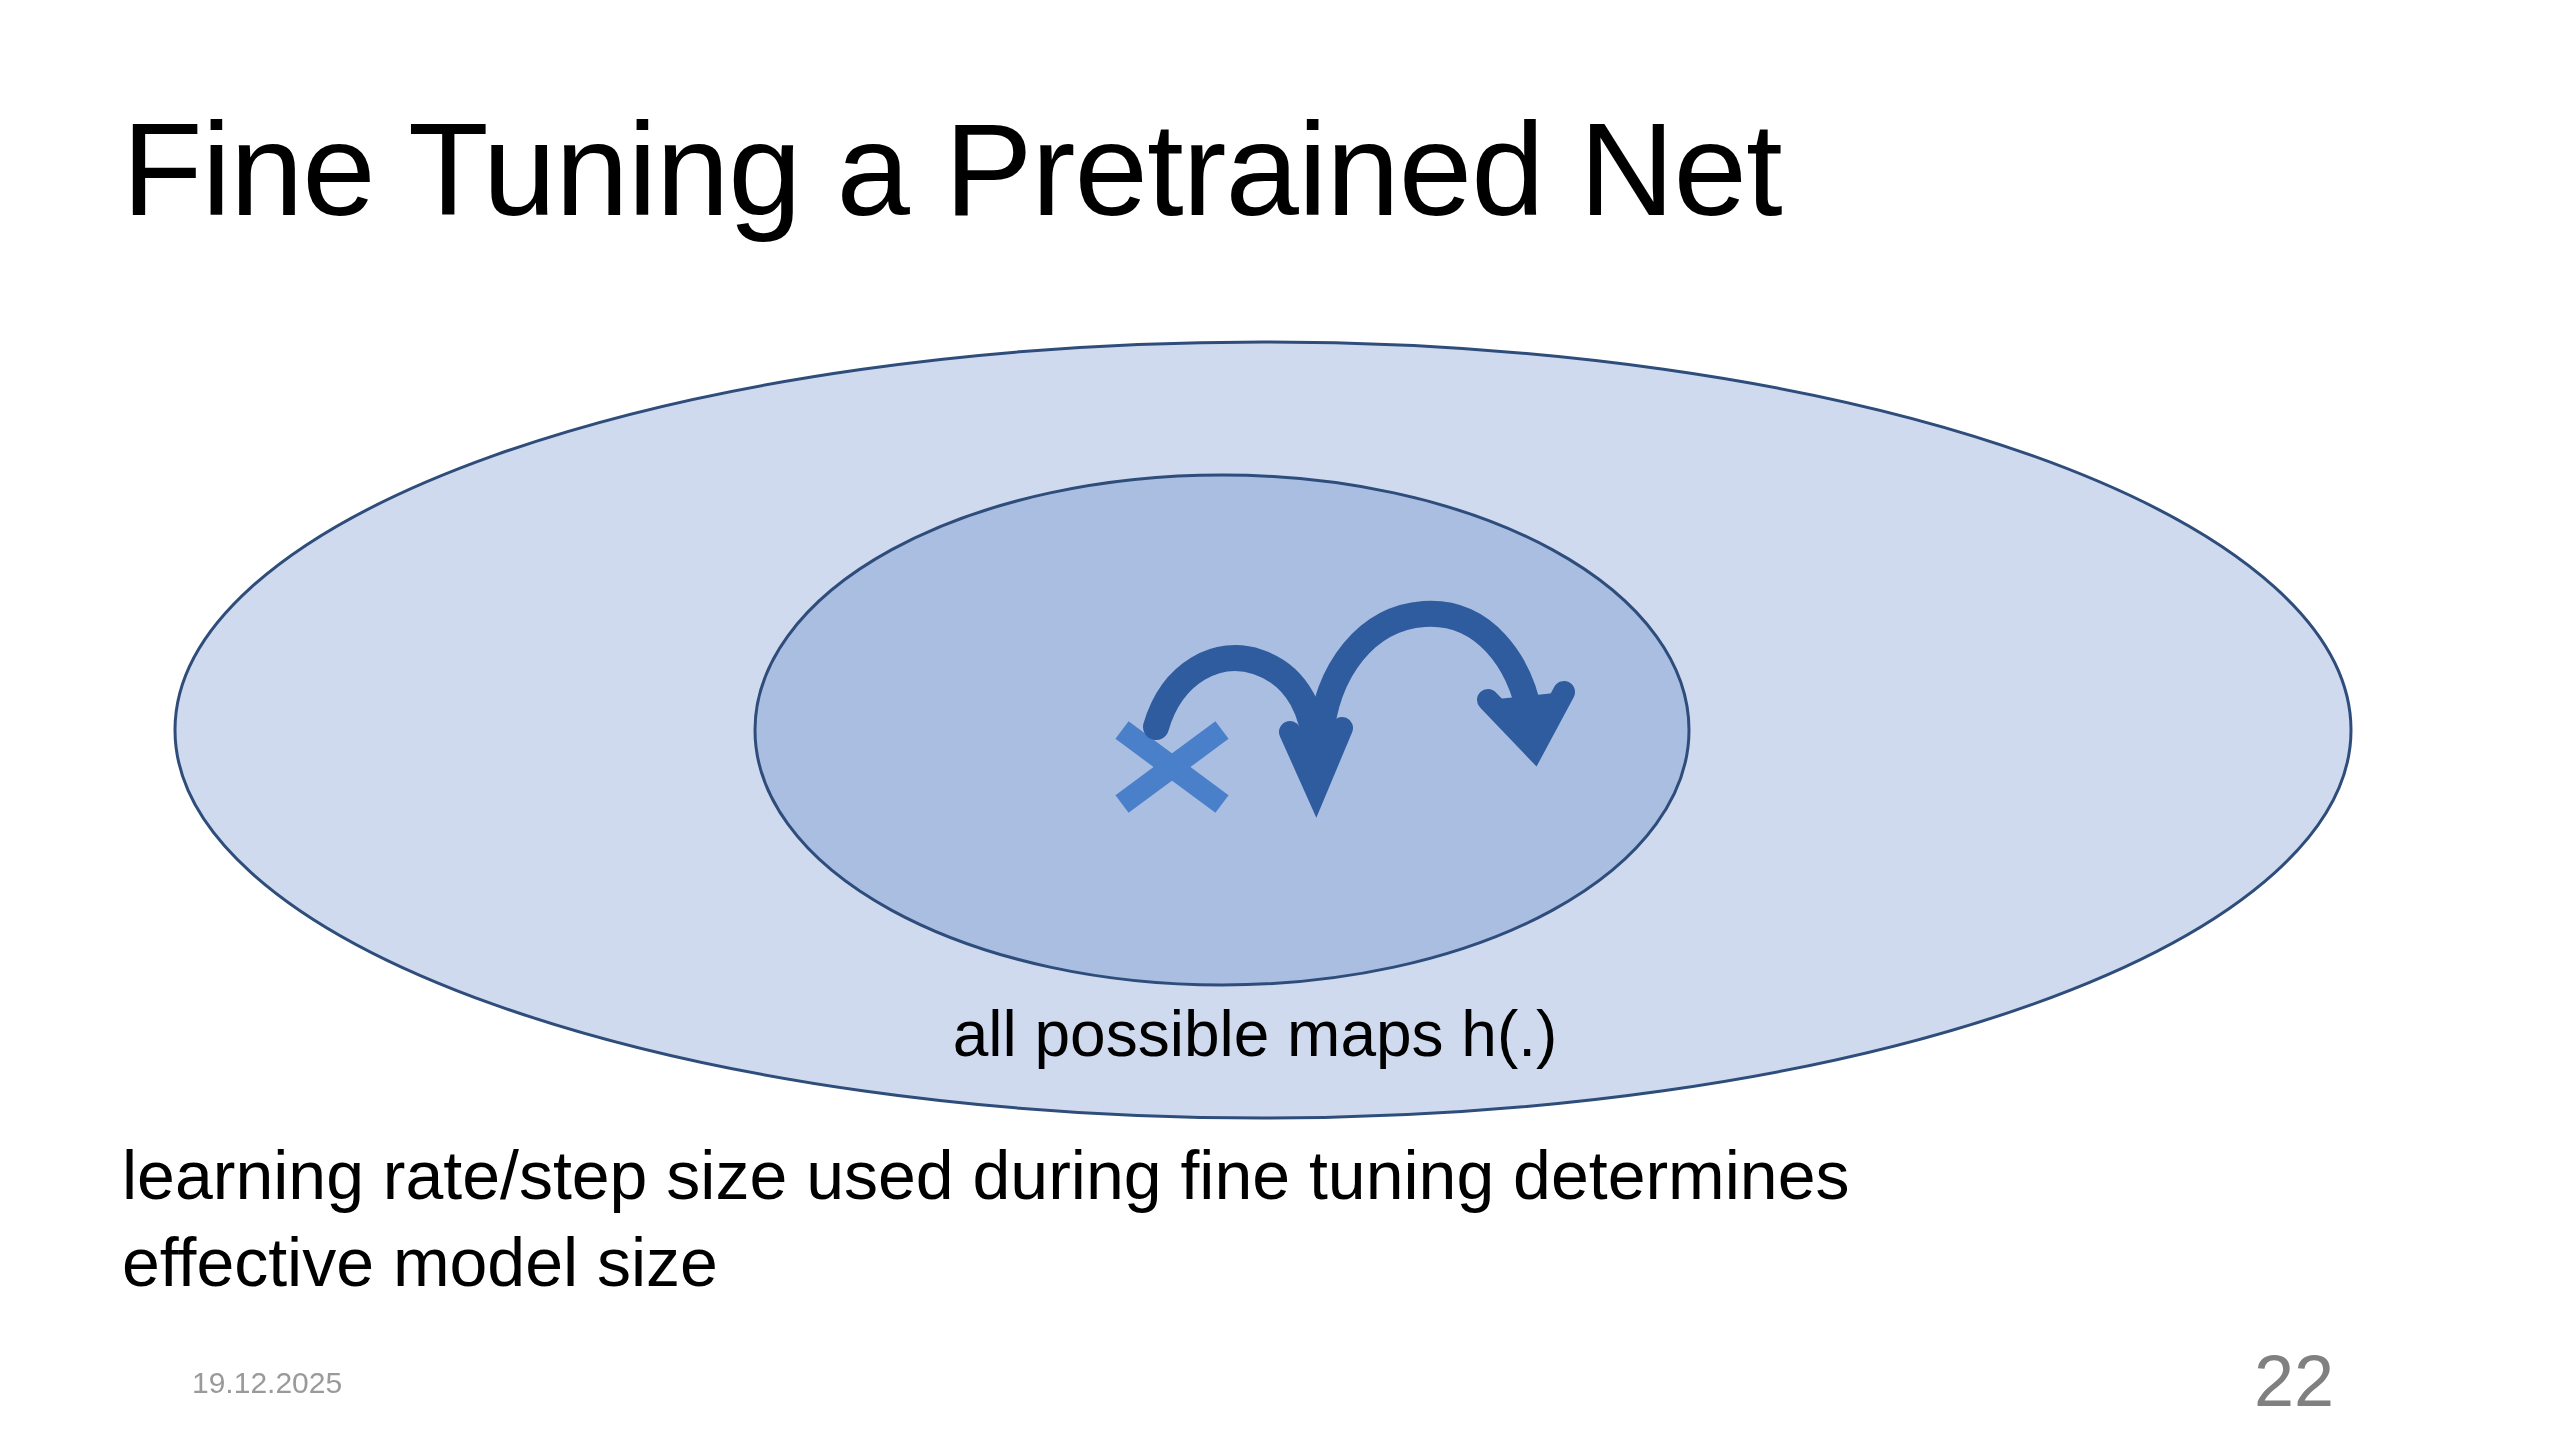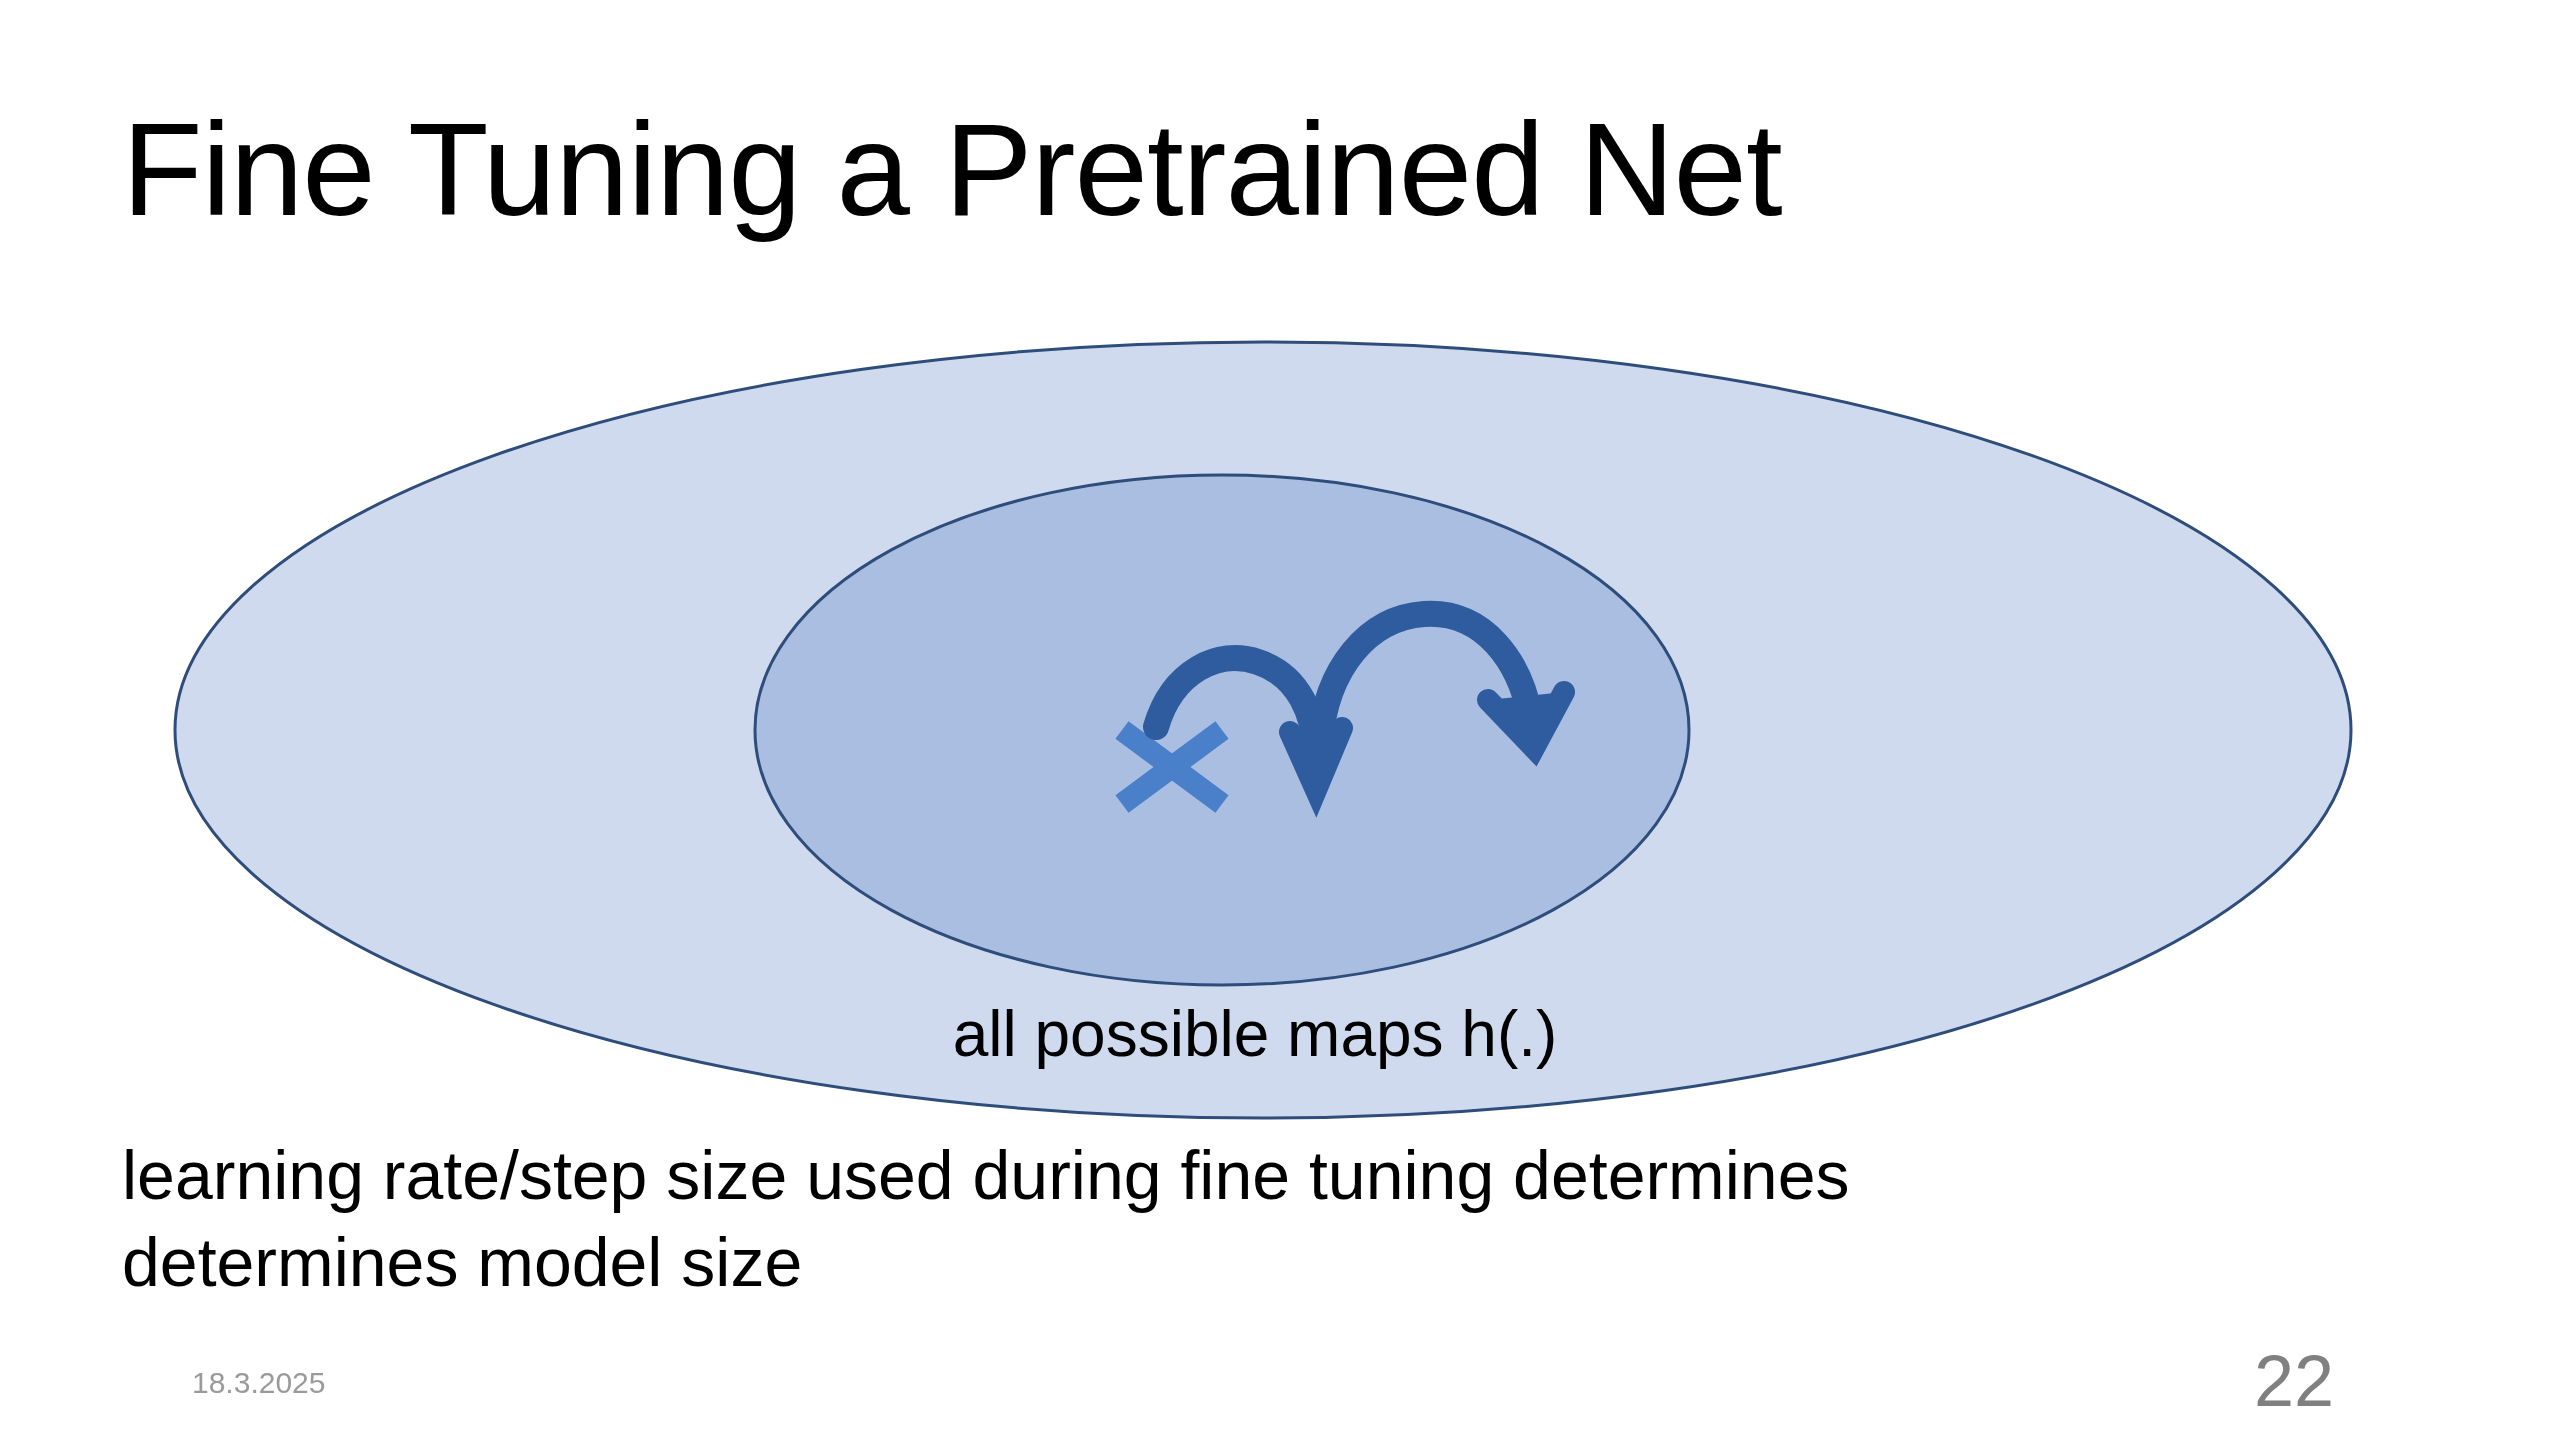--- a/index.html
+++ b/index.html
@@ -128,20 +128,20 @@
 
         <path d="M 1488 700 L 1534 748 L 1564 692" stroke-width="22" stroke-linejoin="miter" fill="#2f5c9e" stroke="#2f5c9e"></path>
       </g>
     </svg>
   </div>
 
   <div id="ellipse-caption">all possible maps h(.)</div>
 
   <div id="body-text">
     <span class="line">learning rate/step size used during fine tuning determines</span>
-    <span class="line">determines model size</span>
+    <span class="line">effective model size</span>
   </div>
 
-  <div id="footer-date">18.3.2025</div>
+  <div id="footer-date">19.12.2025</div>
 
   <div id="page-number">22</div>
 
 </div>
 
 </body></html>

